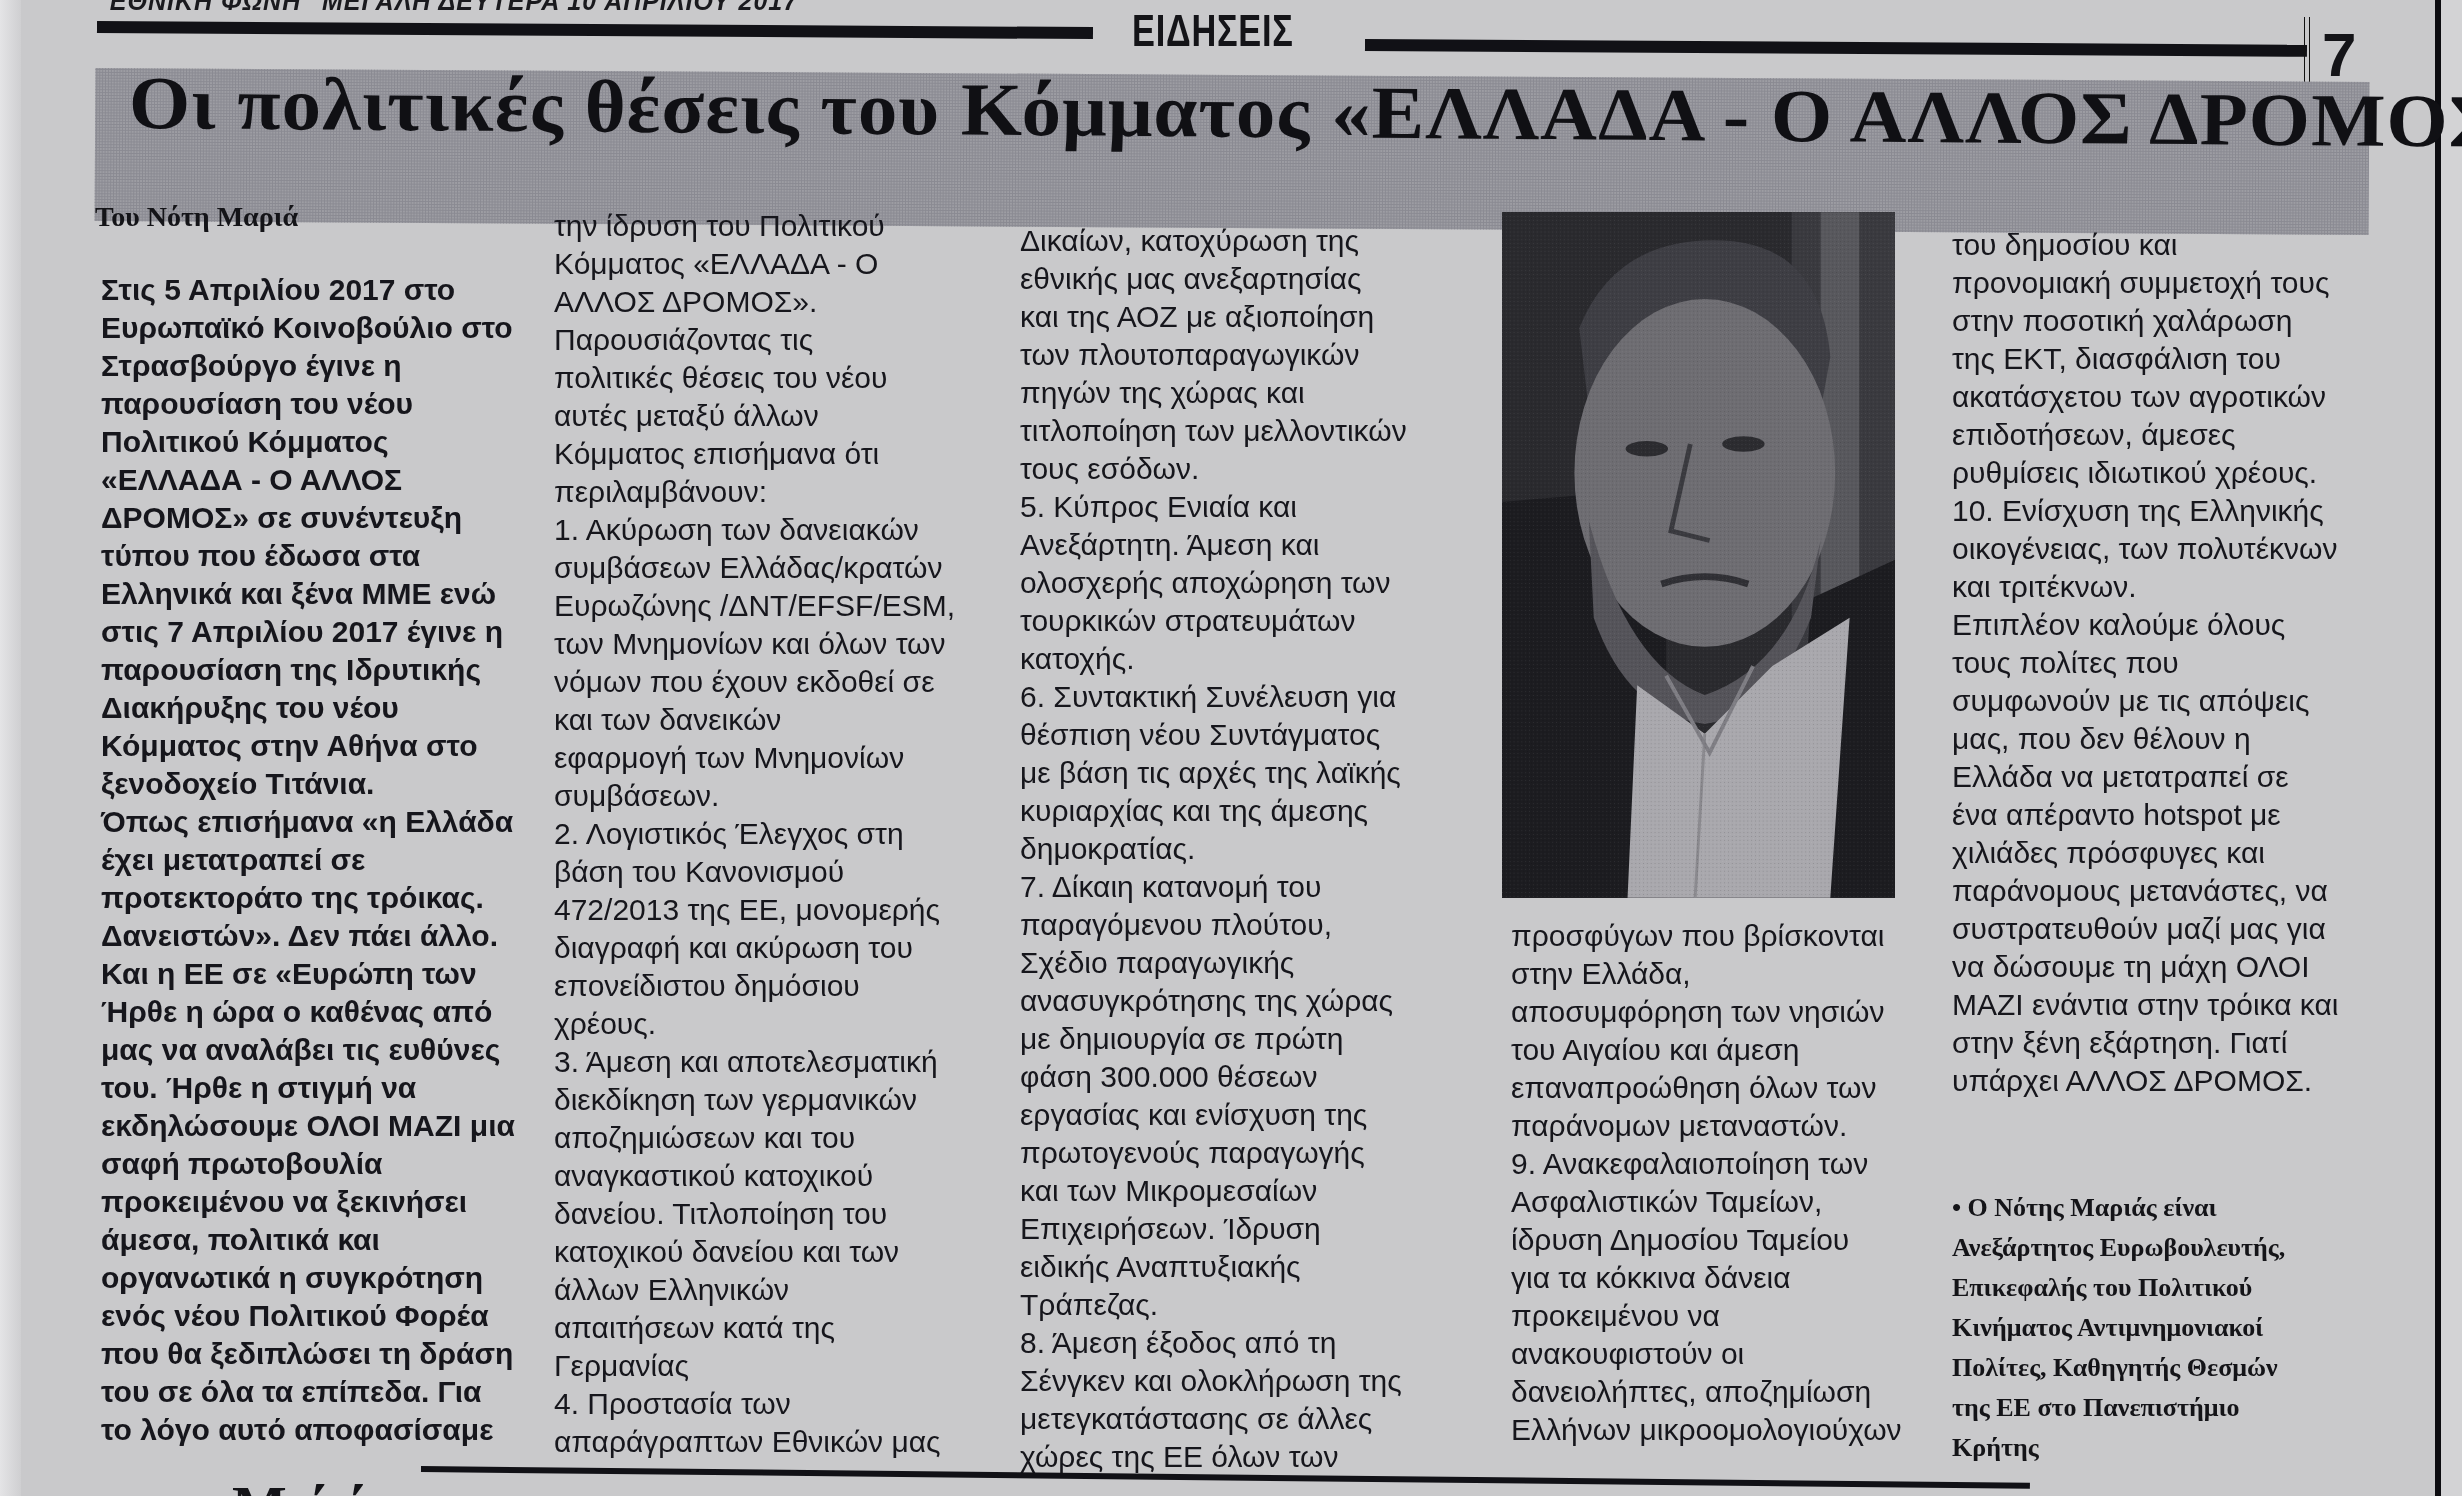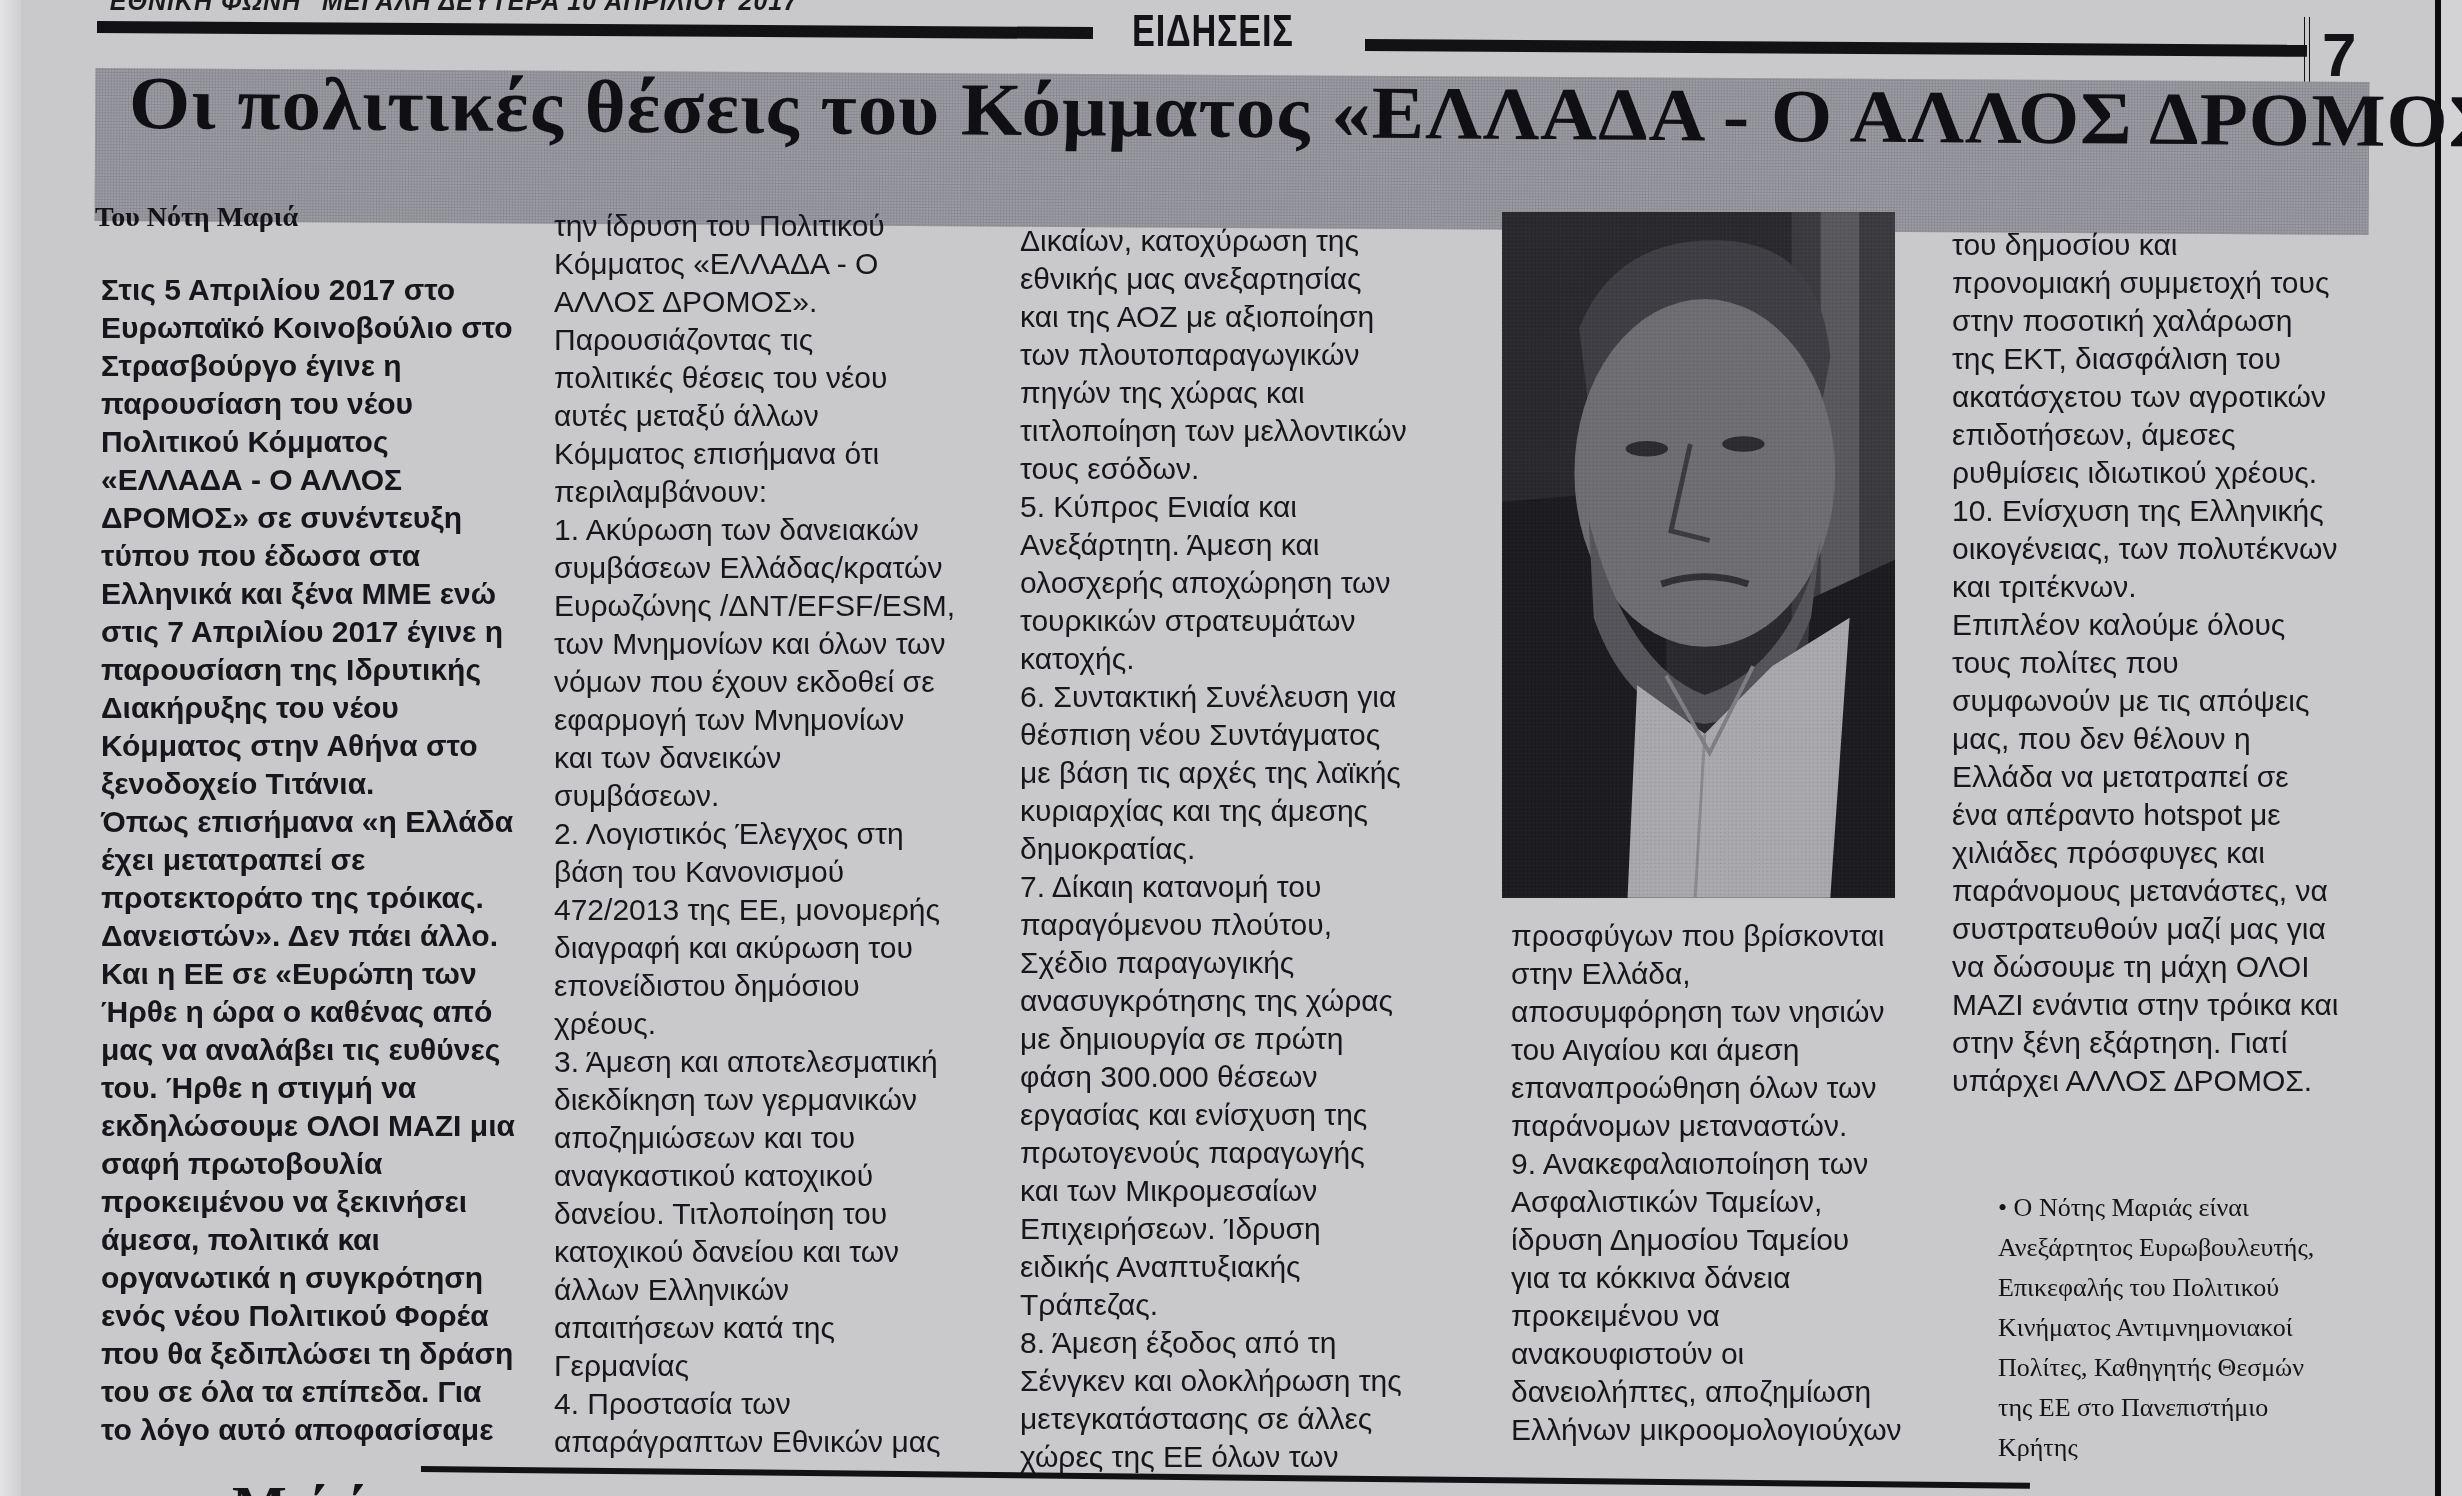--- a/index.html
+++ b/index.html
@@ -70,21 +70,21 @@
     position: absolute; left: 95px; top: 201px; font-family: "Liberation Serif", serif;
     font-weight: bold; font-size: 28px;
   }
   .photo {
     position: absolute; left: 1502px; top: 212px; width: 393px; height: 686px;
     background: #1e1e22; overflow: hidden;
   }
   .photo svg { display: block; }
   .bio {
     position: absolute; left: 1952px; top: 1188px; font-family: "Liberation Serif", serif;
-    font-weight: normal; font-size: 26px; line-height: 40px; white-space: nowrap; margin-left: 46px;
+    font-weight: bold; font-size: 26px; line-height: 40px; white-space: nowrap;
   }
   .bio .line { display: block; }
   .bottom-rule {
     position: absolute; left: 421px; top: 1466px; width: 1609px; height: 5.8px;
     background: #111116; transform: rotate(0.6deg); transform-origin: left;
   }
   .next-headline {
     position: absolute; left: 232px; top: 1473px; font-family: "Liberation Serif", serif;
     font-weight: bold; font-size: 58px; white-space: nowrap; overflow: hidden; height: 23px;
   }
@@ -148,22 +148,22 @@
     <span class="line">Παρουσιάζοντας τις</span>
     <span class="line">πολιτικές θέσεις του νέου</span>
     <span class="line">αυτές μεταξύ άλλων</span>
     <span class="line">Κόμματος επισήμανα ότι</span>
     <span class="line">περιλαμβάνουν:</span>
     <span class="line">1. Ακύρωση των δανειακών</span>
     <span class="line">συμβάσεων Ελλάδας/κρατών</span>
     <span class="line">Ευρωζώνης /ΔΝΤ/EFSF/ESM,</span>
     <span class="line">των Μνημονίων και όλων των</span>
     <span class="line">νόμων που έχουν εκδοθεί σε</span>
+    <span class="line">και των δανεικών</span>
     <span class="line">εφαρμογή των Μνημονίων</span>
-    <span class="line">και των δανεικών</span>
     <span class="line">συμβάσεων.</span>
     <span class="line">2. Λογιστικός Έλεγχος στη</span>
     <span class="line">βάση του Κανονισμού</span>
     <span class="line">472/2013 της ΕΕ, μονομερής</span>
     <span class="line">διαγραφή και ακύρωση του</span>
     <span class="line">επονείδιστου δημόσιου</span>
     <span class="line">χρέους.</span>
     <span class="line">3. Άμεση και αποτελεσματική</span>
     <span class="line">διεκδίκηση των γερμανικών</span>
     <span class="line">αποζημιώσεων και του</span>

